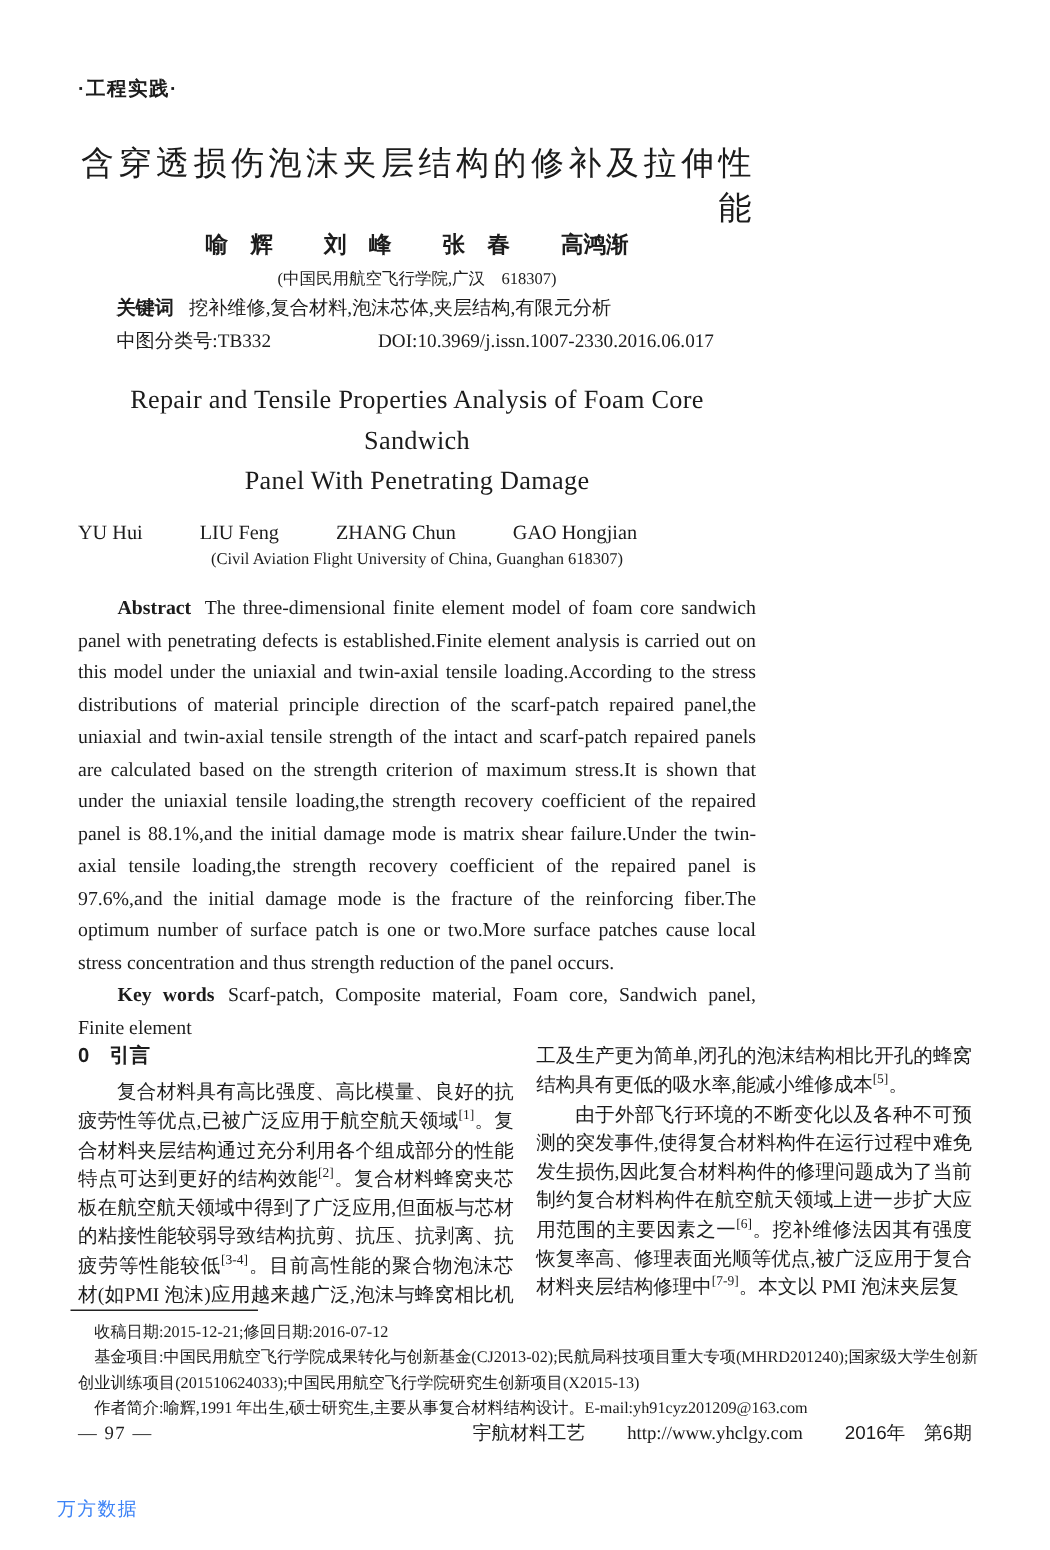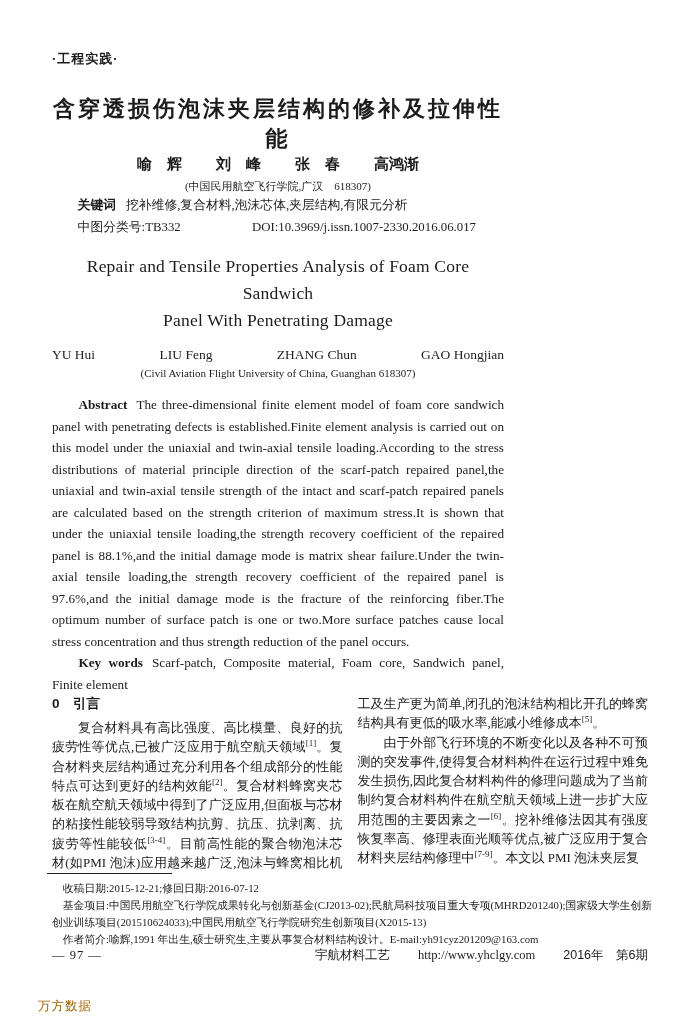--- a/index.html
+++ b/index.html
@@ -9,22 +9,22 @@
     position:relative;overflow:hidden;
   }
   .page{position:relative;width:556px;height:1033px;}
   .content{padding:50px 52px 0 52px;}
 
   .section-label{
     font-family:"Liberation Sans","DejaVu Sans",sans-serif;
     font-weight:700;font-size:13px;letter-spacing:1px;
   }
   .title-cn{
-    margin:26px 0 0 0;text-align:center;
-    font-size:22px;font-weight:700;letter-spacing:3px;line-height:30px;
+    margin:26px 0 0 0;text-align:right;
+    font-size:22px;font-weight:400;letter-spacing:3px;line-height:30px;
   }
   .authors-cn{
     display:flex;justify-content:center;gap:34px;
     font-size:15px;font-weight:700;line-height:21px;
   }
   .affil-cn{margin-top:3px;text-align:center;font-size:11px;line-height:16px;}
 
   .abstract-cn{
     margin:19px 0 0 0;font-size:12.8px;line-height:22px;
     text-align:justify;text-indent:2em;
@@ -32,21 +32,21 @@
   .abstract-cn b,.kw-cn b{font-family:"Liberation Sans","DejaVu Sans",sans-serif;margin-right:10px;}
   .kw-cn{margin:0;font-size:12.8px;line-height:22px;text-indent:2em;text-align:justify;}
   .clc-row{position:relative;font-size:12.8px;line-height:22px;padding-left:2em;}
   .clc-row .doi{position:absolute;left:200px;top:0;}
 
   .title-en{
     margin:15px 0 0 0;text-align:center;font-weight:400;
     font-size:17.5px;line-height:27px;letter-spacing:0.2px;
   }
   .authors-en{
-    margin-top:11px;display:flex;justify-content:space-between;gap:38px;
+    margin-top:11px;display:flex;justify-content:flex-start;gap:38px;
     font-size:13.5px;line-height:20px;
   }
   .affil-en{text-align:center;font-size:11px;line-height:16px;}
 
   .abstract-en{
     margin:13px 0 0 0;font-size:13.2px;line-height:21.5px;
     text-align:justify;text-indent:2em;
   }
   .abstract-en b{margin-right:9px;}
   .kw-en{margin:0;font-size:13.2px;line-height:22px;text-indent:2em;text-align:justify;}
@@ -77,21 +77,21 @@
     display:flex;align-items:baseline;font-size:12.5px;
   }
   .footer-row .pageno{letter-spacing:1px;}
   .footer-row .fright{margin-left:auto;display:flex;gap:28px;align-items:baseline;}
   .footer-row .journal,.footer-row .issue{
     font-family:"Liberation Sans","DejaVu Sans",sans-serif;font-size:12.5px;
   }
   .footer-row .url{font-size:12.5px;}
 
   .watermark{
-    position:absolute;top:998px;left:38px;color:#a16207;
+    position:absolute;top:998px;left:38px;color:#3b82f6;
     font-family:Liberation Mono, monospace;
     font-size:12.5px;letter-spacing:1px;
   }
 </style>
 </head>
 <body>
 
 <div class="page">
   <div class="content">
 

